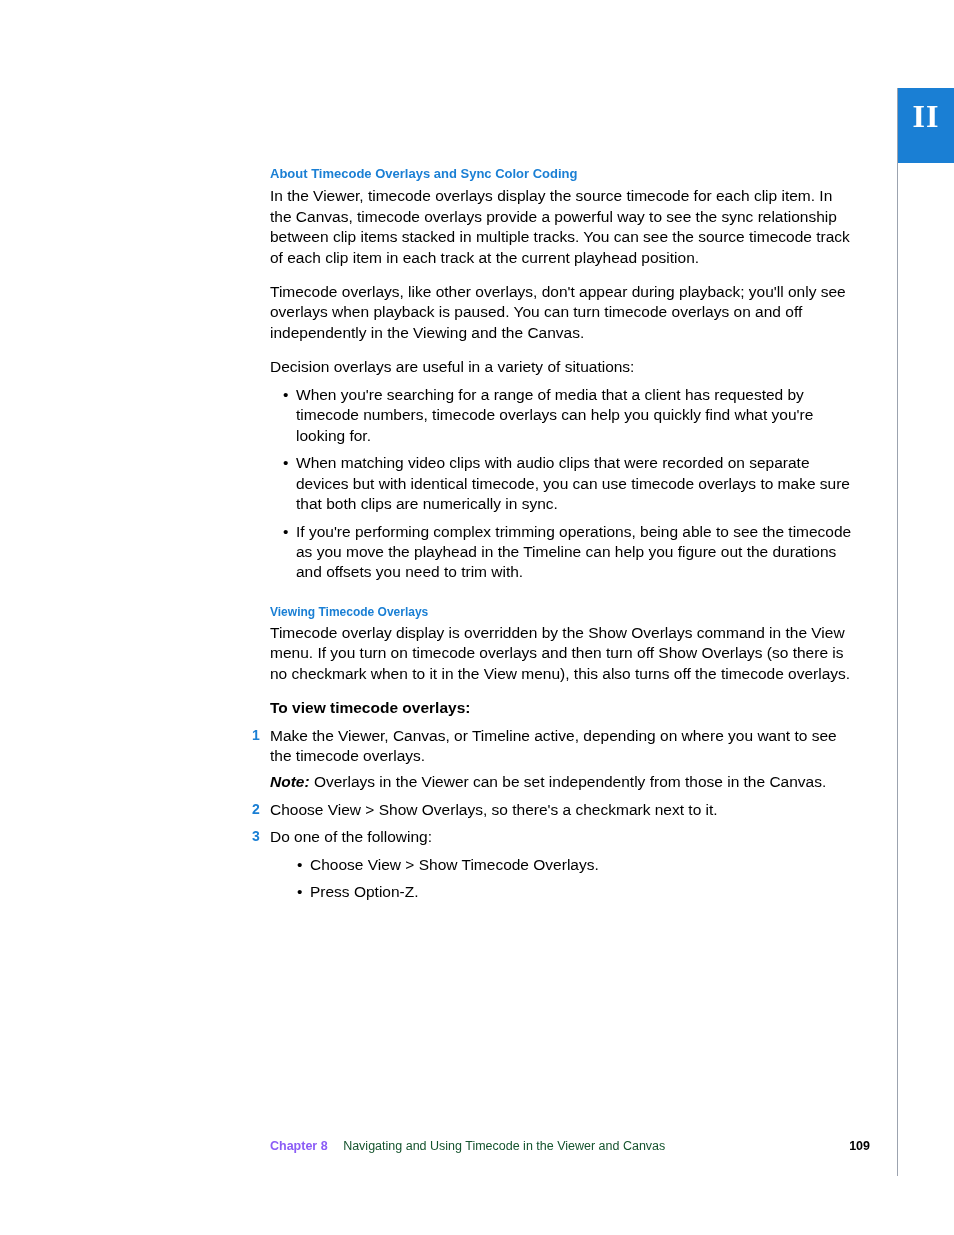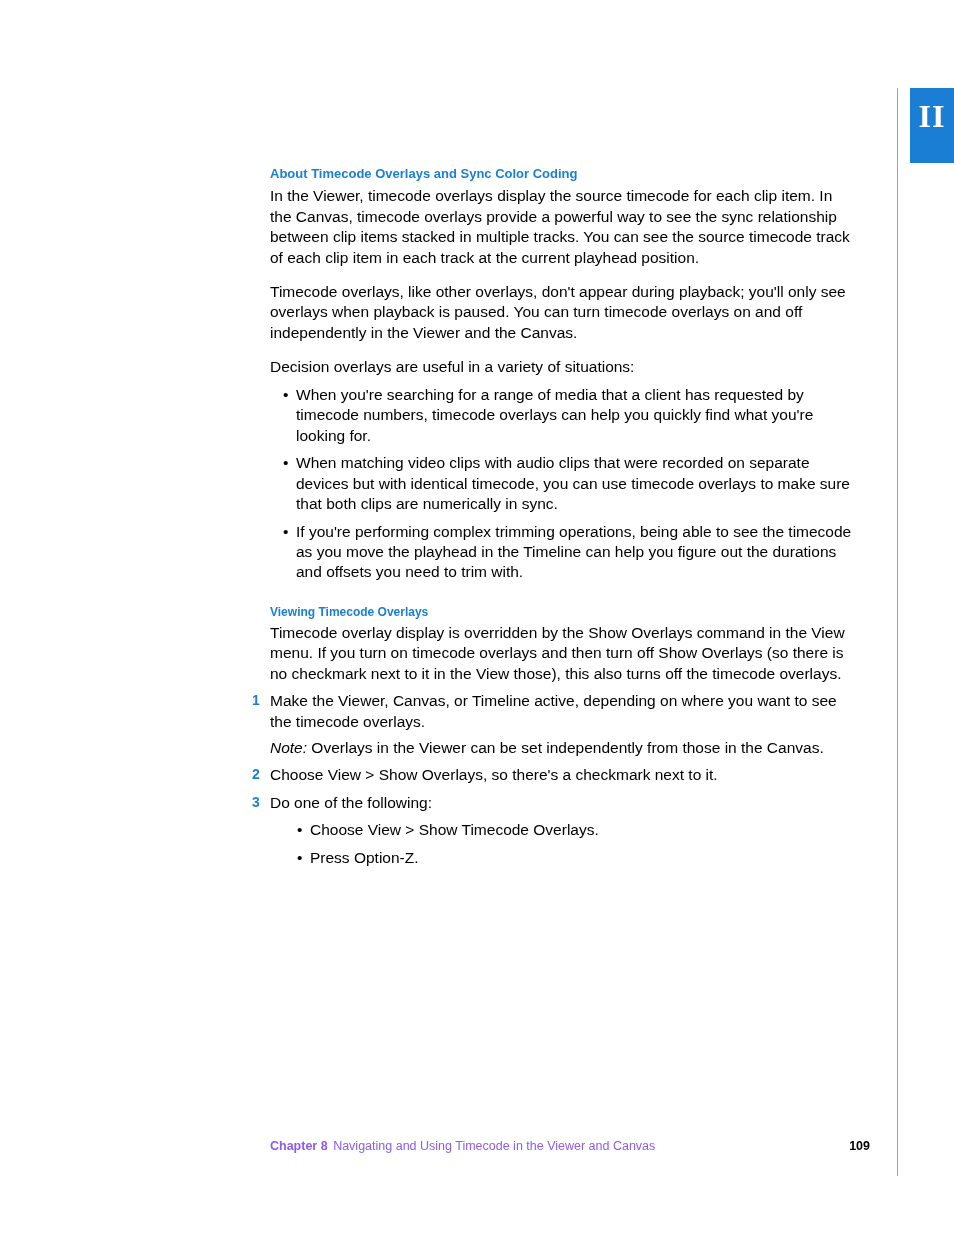--- a/index.html
+++ b/index.html
@@ -17,21 +17,21 @@
   .page {
     position: absolute;
     left: 270px;
     top: 165px;
     width: 582px;
   }
   .part-tab {
     position: absolute;
     right: 0;
     top: 88px;
-    width: 44px;
+    width: 56px;
     height: 75px;
     background: #1a7fd4;
     color: #fff;
     font-family: Georgia, "Times New Roman", serif;
     font-weight: bold;
     font-size: 32px;
     text-align: center;
     line-height: 56px;
     letter-spacing: 1px;
   }
@@ -51,21 +51,21 @@
   }
   h2.subhead {
     color: #1a7fd4;
     font-size: 12px;
     font-weight: bold;
     margin: 22px 0 2px 0;
   }
   p { margin: 0 0 0 0; }
   p.block { margin-top: 14px; }
   .bold { font-weight: bold; }
-  .note-label { font-weight: normal; font-style: italic; }
+  .note-label { font-weight: bold; font-style: italic; }
   ul.bullets {
     list-style: none;
     padding: 0;
     margin: 3px 0 0 0;
   }
   ul.bullets > li {
     position: relative;
     padding-left: 26px;
     margin: 7px 0 0 0;
   }
@@ -99,51 +99,52 @@
   ol.steps ul.bullets > li::before { left: 27px; }
   .step-note { margin-top: 6px; }
   .footer {
     position: absolute;
     left: 270px;
     top: 1138px;
     width: 600px;
     font-size: 12.5px;
   }
   .footer .chap { font-weight: bold; color: #8b5cf6; }
-  .footer .title { color: #8b5cf6; margin-left: 2px; }
+  .footer .title { color: #14532d; margin-left: 12px; }
   .footer .pnum {
     position: absolute;
     right: 0;
     top: 0;
     font-weight: bold;
     color: #000;
   }
 </style>
 </head>
 <body>
 
 <div class="part-tab">II</div>
 <div class="right-rule"></div>
 
 <div class="page">
 
   <h1 class="section">About Timecode Overlays and Sync Color Coding</h1>
   <p>In the Viewer, timecode overlays display the source timecode for each clip item. In the Canvas, timecode overlays provide a powerful way to see the sync relationship between clip items stacked in multiple tracks. You can see the source timecode track of each clip item in each track at the current playhead position.</p>
-  <p class="block">Timecode overlays, like other overlays, don't appear during playback; you'll only see overlays when playback is paused. You can turn timecode overlays on and off independently in the Viewer and the Canvas.</p>
+  <p class="block">Timecode overlays, like other overlays, don't appear during playback; you'll only see overlays when playback is paused. You can turn timecode overlays on and off independently in the Viewing and the Canvas.</p>
   <p class="block">Decision overlays are useful in a variety of situations:</p>
 
   <ul class="bullets">
     <li>When you're searching for a range of media that a client has requested by timecode numbers, timecode overlays can help you quickly find what you're looking for.</li>
     <li>When matching video clips with audio clips that were recorded on separate devices but with identical timecode, you can use timecode overlays to make sure that both clips are numerically in sync.</li>
     <li>If you're performing complex trimming operations, being able to see the timecode as you move the playhead in the Timeline can help you figure out the durations and offsets you need to trim with.</li>
   </ul>
 
   <h2 class="subhead">Viewing Timecode Overlays</h2>
-  <p>Timecode overlay display is overridden by the Show Overlays command in the View menu. If you turn on timecode overlays and then turn off Show Overlays (so there is no checkmark next to it in the View those), this also turns off the timecode overlays.</p>
+  <p>Timecode overlay display is overridden by the Show Overlays command in the View menu. If you turn on timecode overlays and then turn off Show Overlays (so there is no checkmark when to it in the View menu), this also turns off the timecode overlays.</p>
 
+  <p class="block bold">To view timecode overlays:</p>
 
   <ol class="steps">
     <li>
       <span class="num">1</span>
       <span>Make the Viewer, Canvas, or Timeline active, depending on where you want to see the timecode overlays.</span>
       <p class="step-note">
         <span class="note-label">Note:</span><span>  Overlays in the Viewer can be set independently from those in the Canvas.</span>
       </p>
     </li>
     <li>

